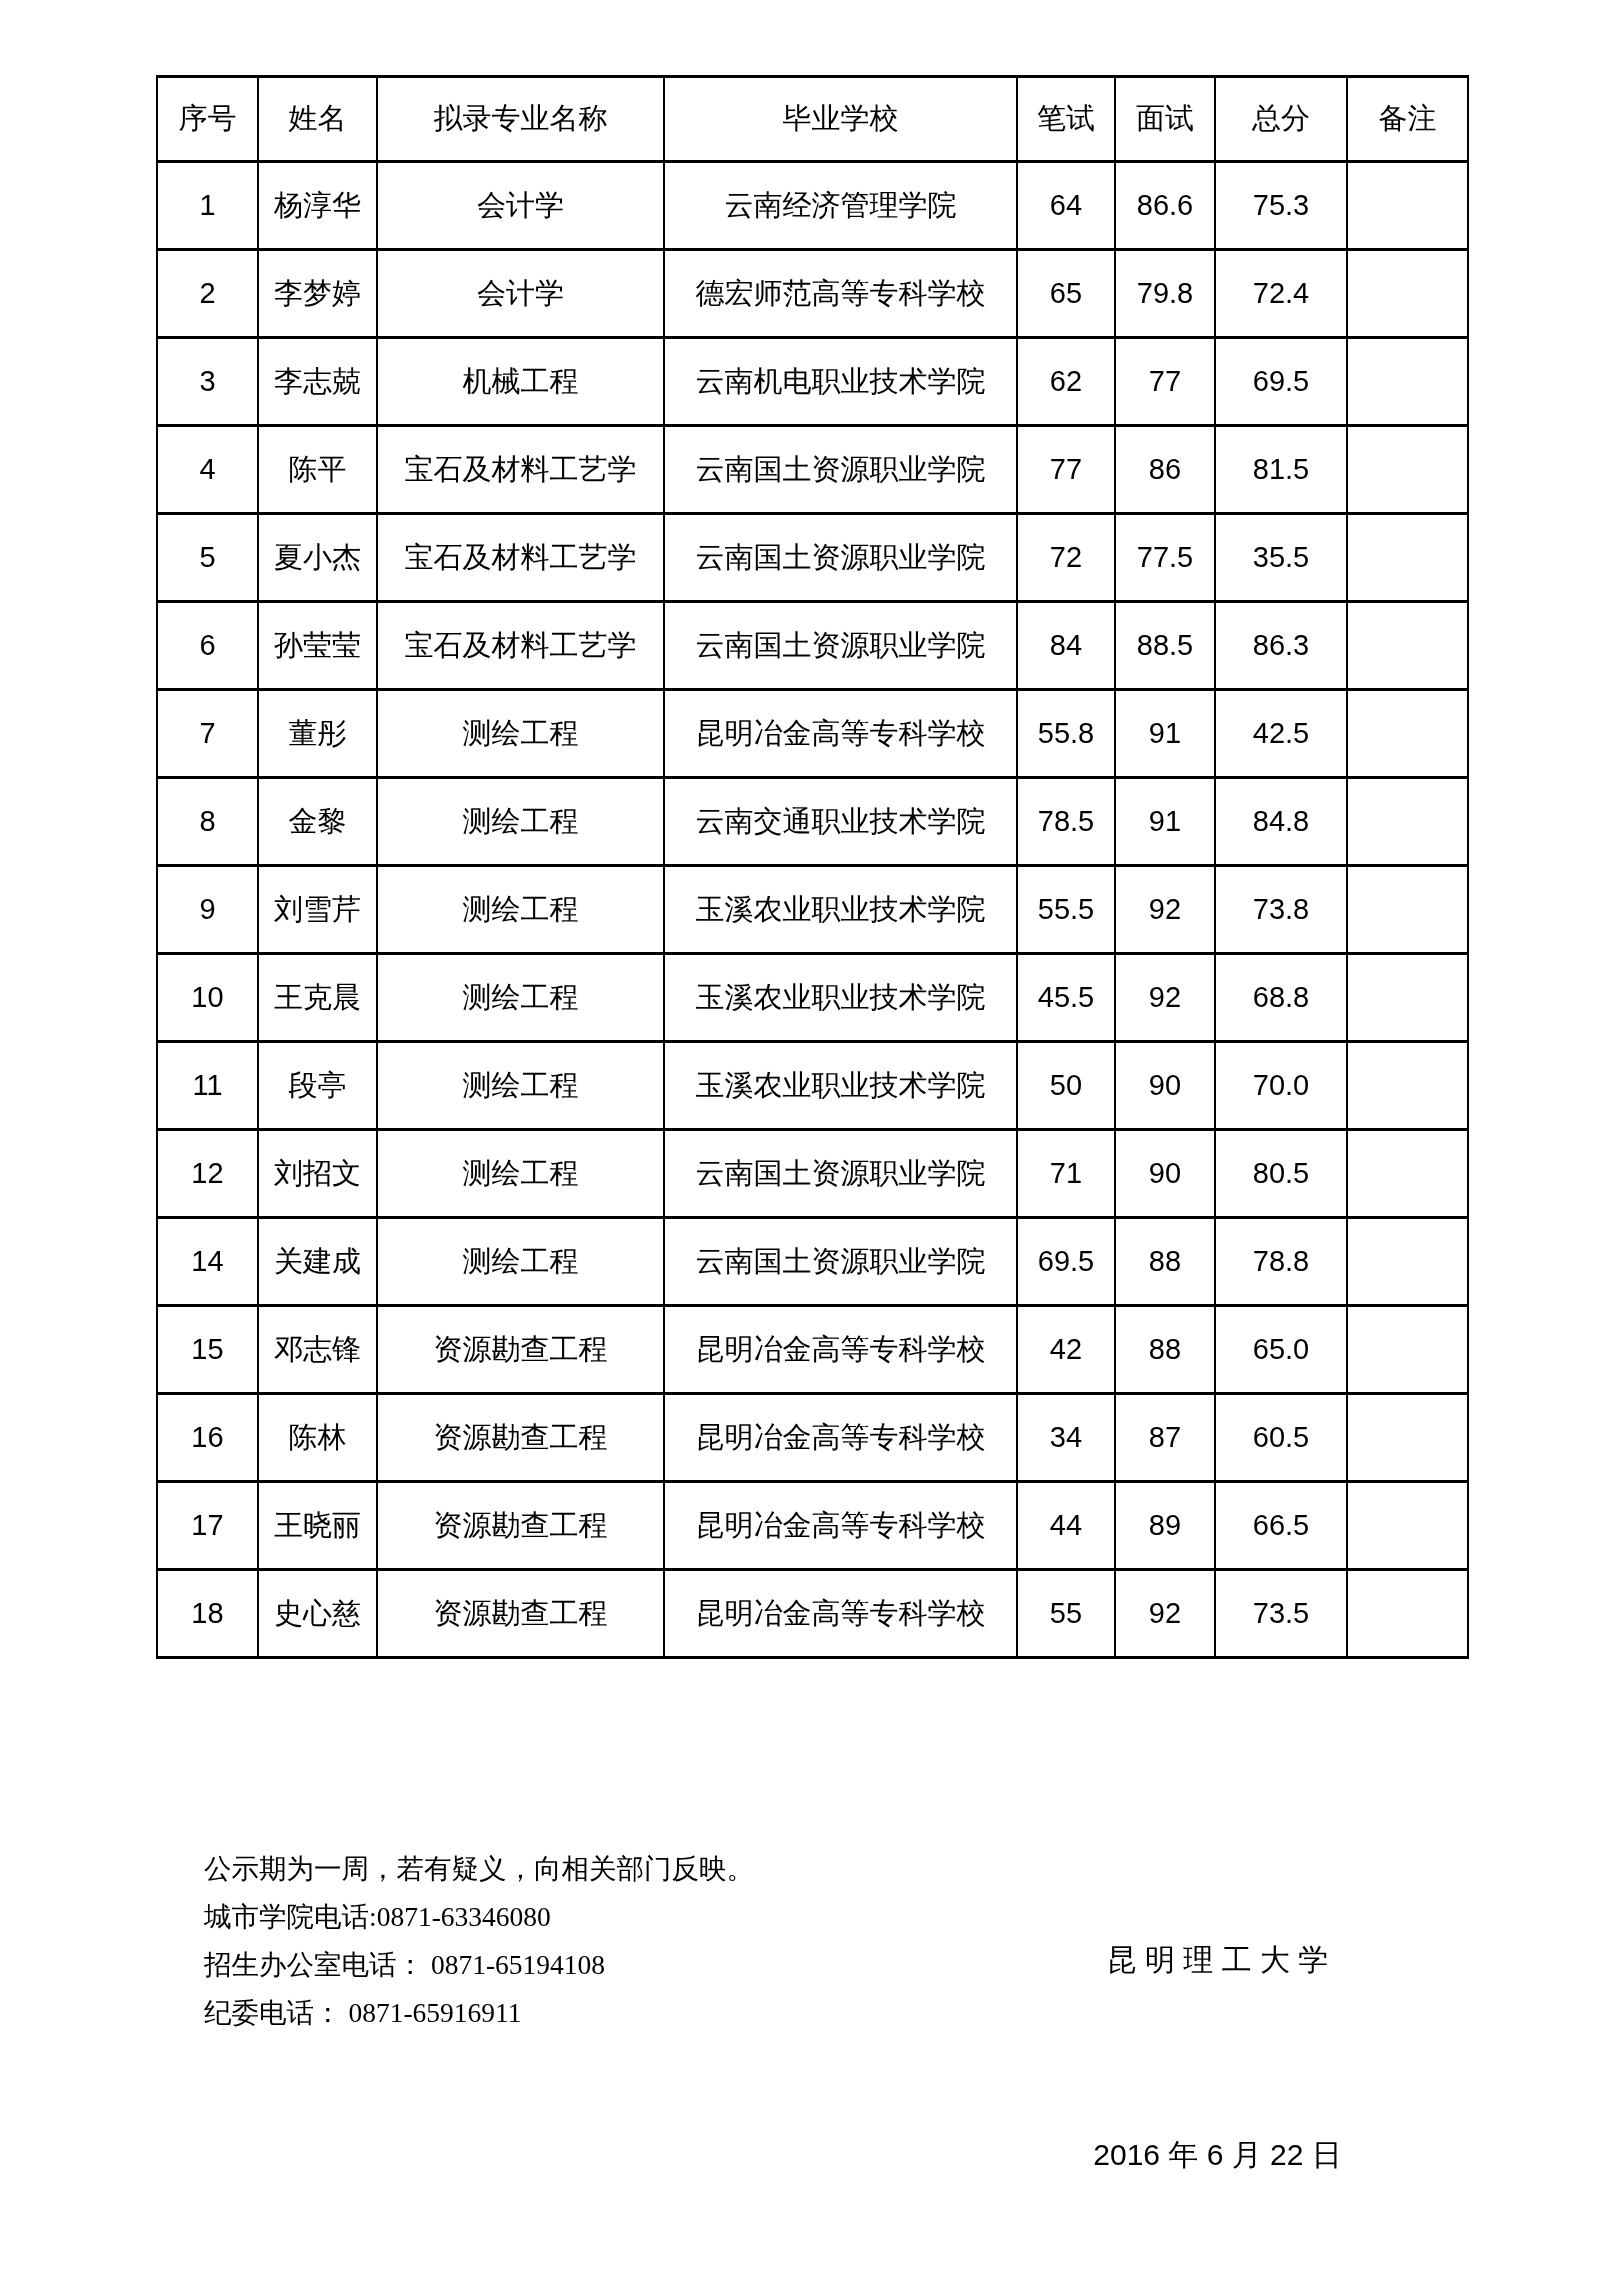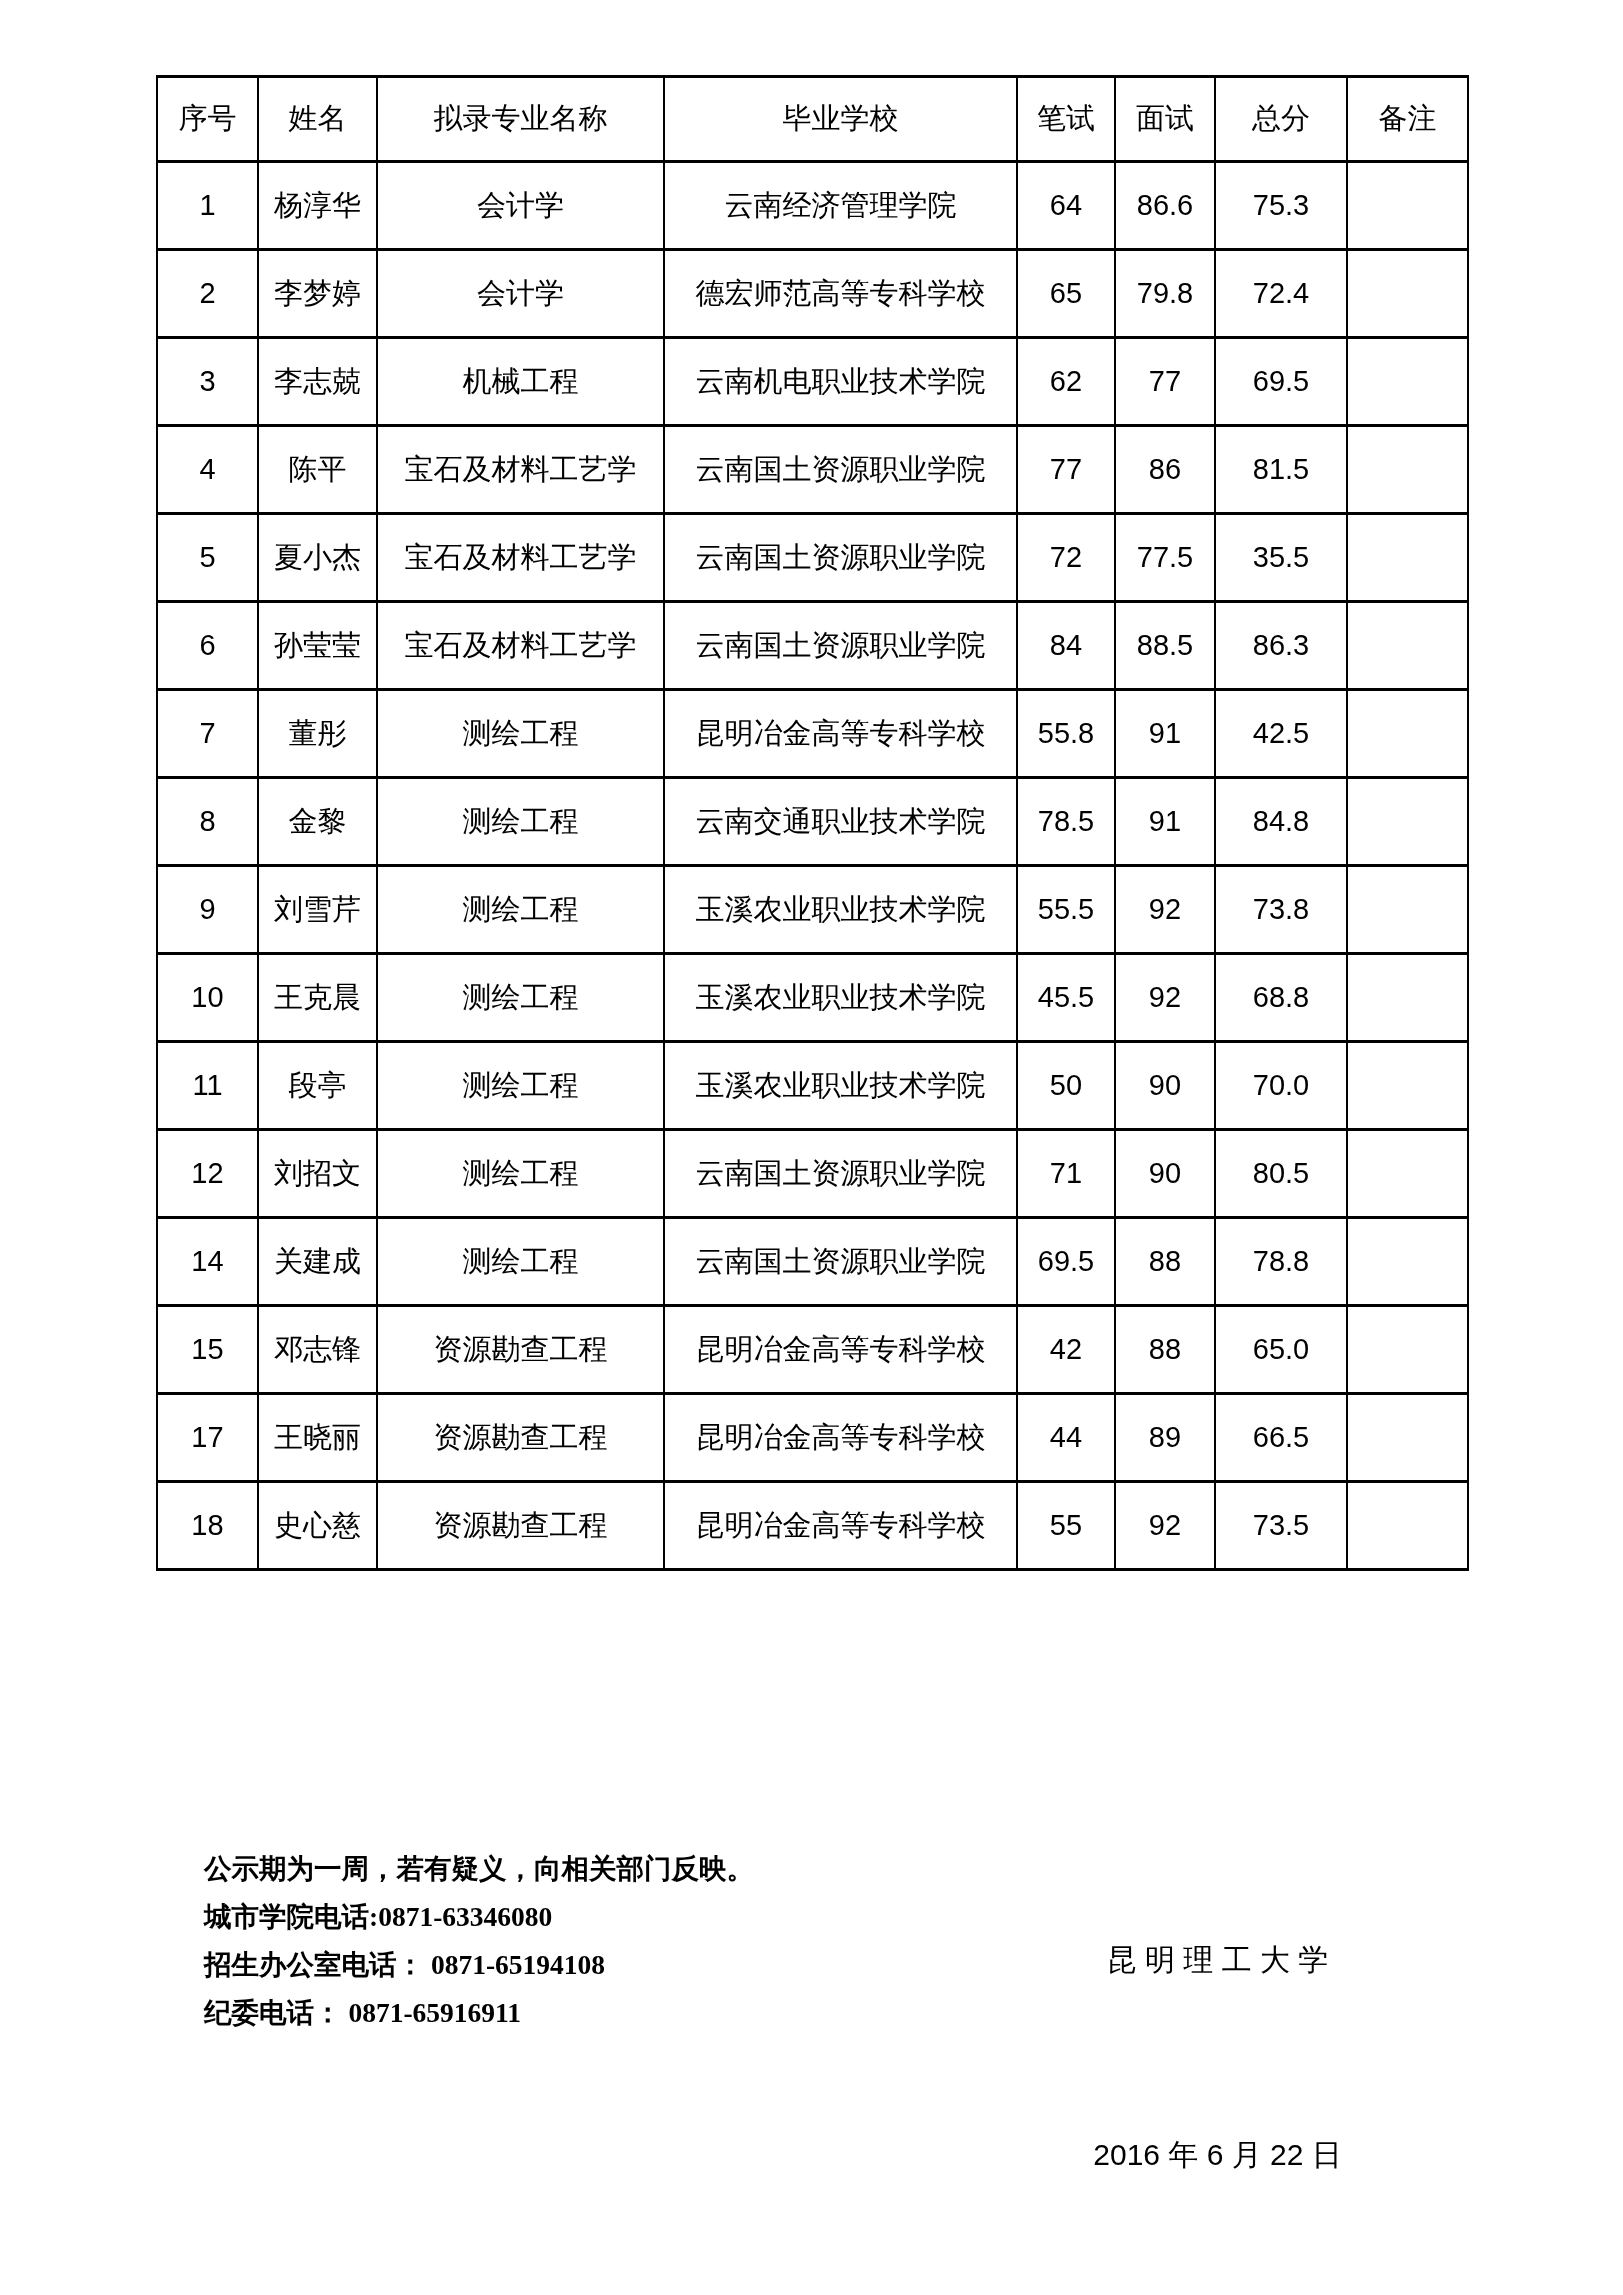--- a/index.html
+++ b/index.html
@@ -44,21 +44,20 @@
   }
   table.admission tbody tr {
     height: 88px;
   }
   .notes {
     position: absolute;
     left: 204px;
     top: 1845px;
     font-family: "Liberation Serif", serif;
     font-size: 27.5px;
-    font-weight: bold;
   }
   .note-line {
     height: 48px;
     line-height: 48px;
     white-space: nowrap;
   }
   .sig-org {
     position: absolute;
     left: 1021px;
     top: 1940px;
@@ -239,20 +238,30 @@
           <td>15</td>
           <td>邓志锋</td>
           <td>资源勘查工程</td>
           <td>昆明冶金高等专科学校</td>
           <td>42</td>
           <td>88</td>
           <td>65.0</td>
           <td></td>
         </tr>
         <tr>
+          <td>16</td>
+          <td>陈林</td>
+          <td>资源勘查工程</td>
+          <td>昆明冶金高等专科学校</td>
+          <td>34</td>
+          <td>87</td>
+          <td>60.5</td>
+          <td></td>
+        </tr>
+        <tr>
           <td>17</td>
           <td>王晓丽</td>
           <td>资源勘查工程</td>
           <td>昆明冶金高等专科学校</td>
           <td>44</td>
           <td>89</td>
           <td>66.5</td>
           <td></td>
         </tr>
         <tr>

